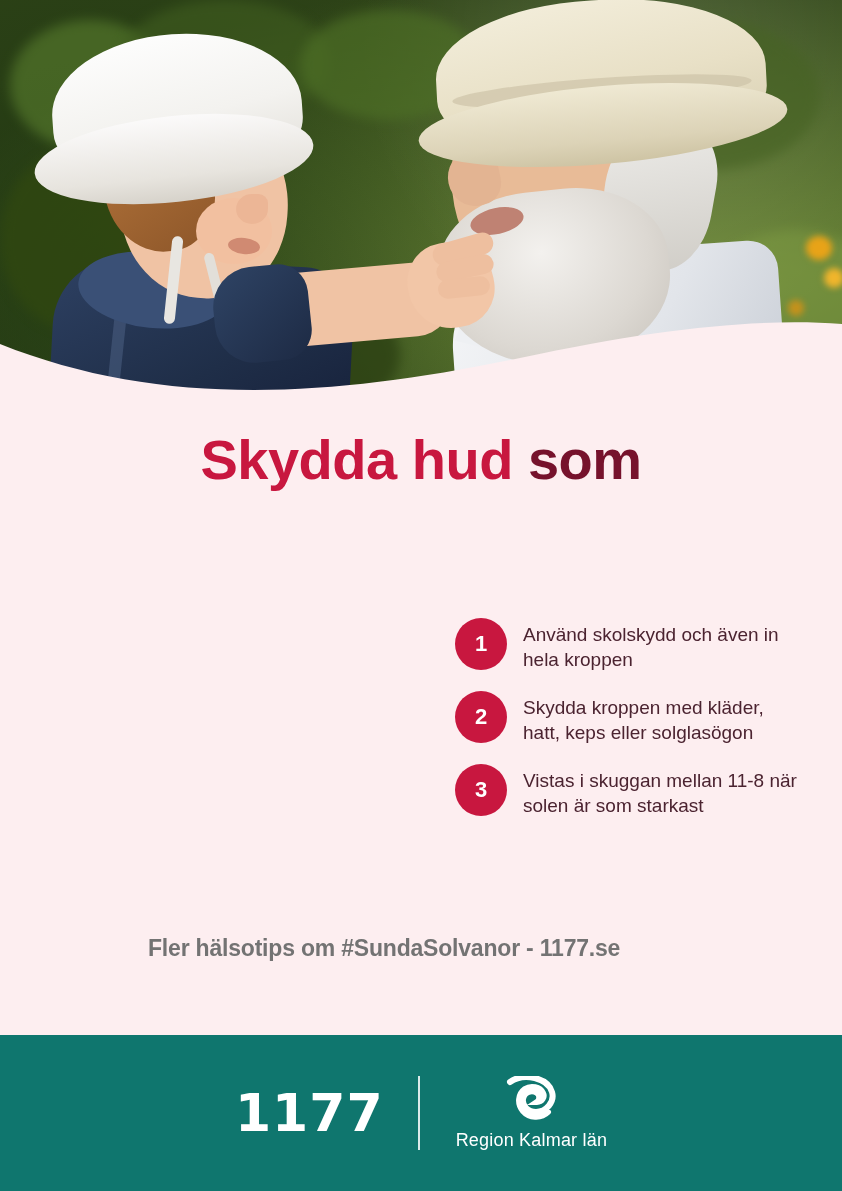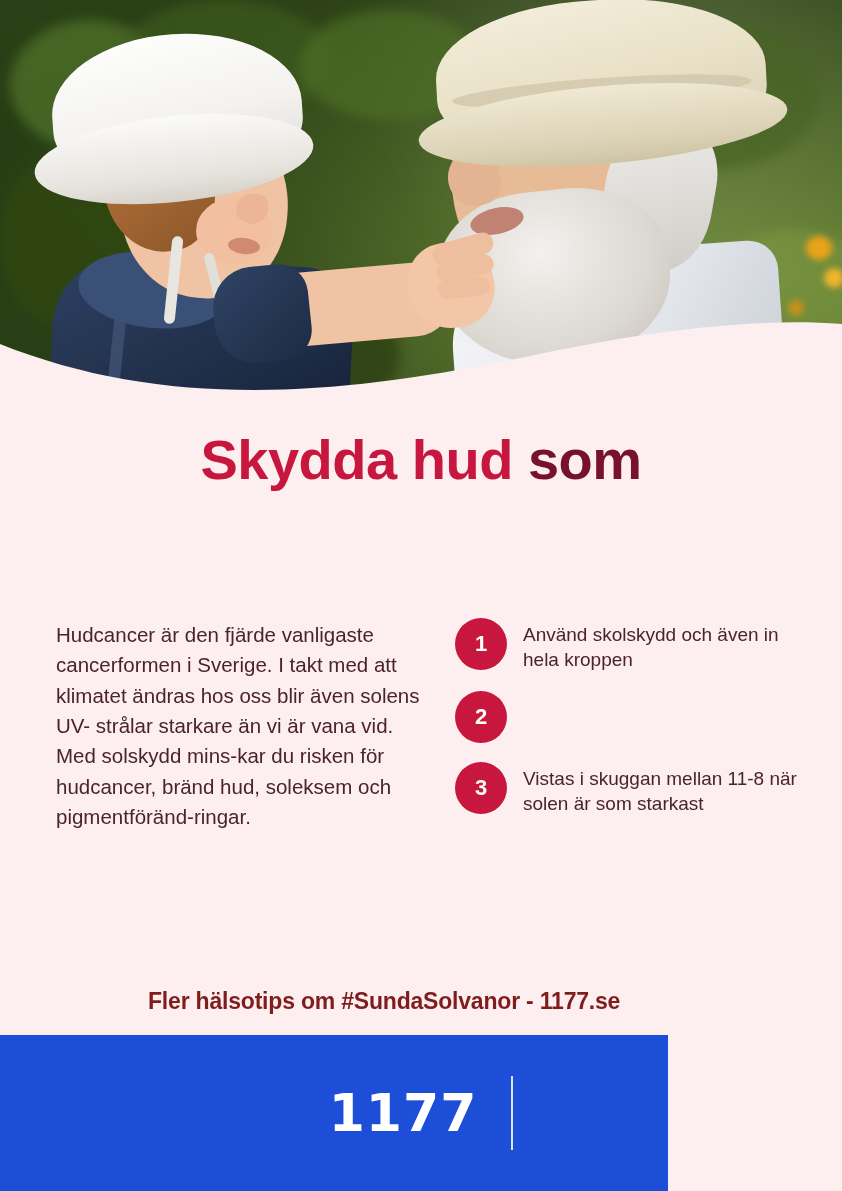--- a/index.html
+++ b/index.html
@@ -399,34 +399,34 @@
   .tip-text {
     font-size: 19px;
     line-height: 1.32;
     color: #4b2330;
     padding-top: 4px;
   }
 
   
   .cta {
     position: absolute;
-    left: 148px; top: 988px;
+    left: 148px; top: 935px;
     font-size: 23px;
     font-weight: bold;
-    color: #7f1d1d;
+    color: #737373;
     letter-spacing: -0.2px;
   }
 
   
   .footer {
     position: absolute;
     left: 0; top: 1035px;
-    width: 668px;
+    width: 842px;
     height: 156px;
-    background: #1d4ed8;
+    background: #0f766e;
   }
   .footer-inner {
     position: absolute;
     left: 0; top: 0;
     width: 842px; height: 156px;
     display: flex;
     align-items: center;
     justify-content: center;
   }
   .logo-1177 {
@@ -518,38 +518,46 @@
   </div>
 
   <svg class="photo-curve" viewBox="0 0 842 130" preserveAspectRatio="none">
     <path d="M0,64 C160,128 330,118 520,78 C660,48 760,38 842,44 L842,130 L0,130 Z" fill="#fdeef0"></path>
   </svg>
 
   <div class="headline">
     <span class="hl-red">Skydda hud </span><span class="hl-dark">som</span><br>
   </div>
 
-  <div class="body-text">Hudcancer är den fjärde vanligaste cancerformen i Sverige. I takt med att klimatet ändras hos oss blir även solens UV- strålar starkare än vi är vana vid. Med solskydd mins-kar du risken för hudcancer, bränd hud, soleksem och pigmentföränd-ringar.</div>
 
   <div class="tips">
     <div class="tip">
       <div class="tip-num">1</div>
       <div class="tip-text">Använd skolskydd och även in hela kroppen</div>
     </div>
     <div class="tip">
       <div class="tip-num">2</div>
+      <div class="tip-text">Skydda kroppen med kläder, hatt, keps eller solglasögon</div>
     </div>
     <div class="tip">
       <div class="tip-num">3</div>
       <div class="tip-text">Vistas i skuggan mellan 11-8 när solen är som starkast</div>
     </div>
   </div>
 
   <div class="cta">Fler hälsotips om #SundaSolvanor - 1177.se</div>
 
   <div class="footer">
     <div class="footer-inner">
       <div class="logo-1177">1177</div>
       <div class="footer-divider"></div>
+      <div class="region">
+        <div class="region-mark">
+          <svg viewBox="0 0 66 46" width="66" height="46">
+            <path d="M12,6 C26,-4 50,2 54,16 C57,26 48,36 38,36 C30,36 24,30 25,23 C26,16 34,13 39,17 C42,19 42,24 39,26 C44,26 47,21 45,17 C42,11 33,9 27,13 C20,18 19,28 25,35 C31,42 43,43 50,36" fill="none" stroke="#ffffff" stroke-width="6" stroke-linecap="round"></path>
+          </svg>
+        </div>
+        <div class="region-name">Region Kalmar län</div>
+      </div>
     </div>
   </div>
 
 </div>
 
 </body></html>

